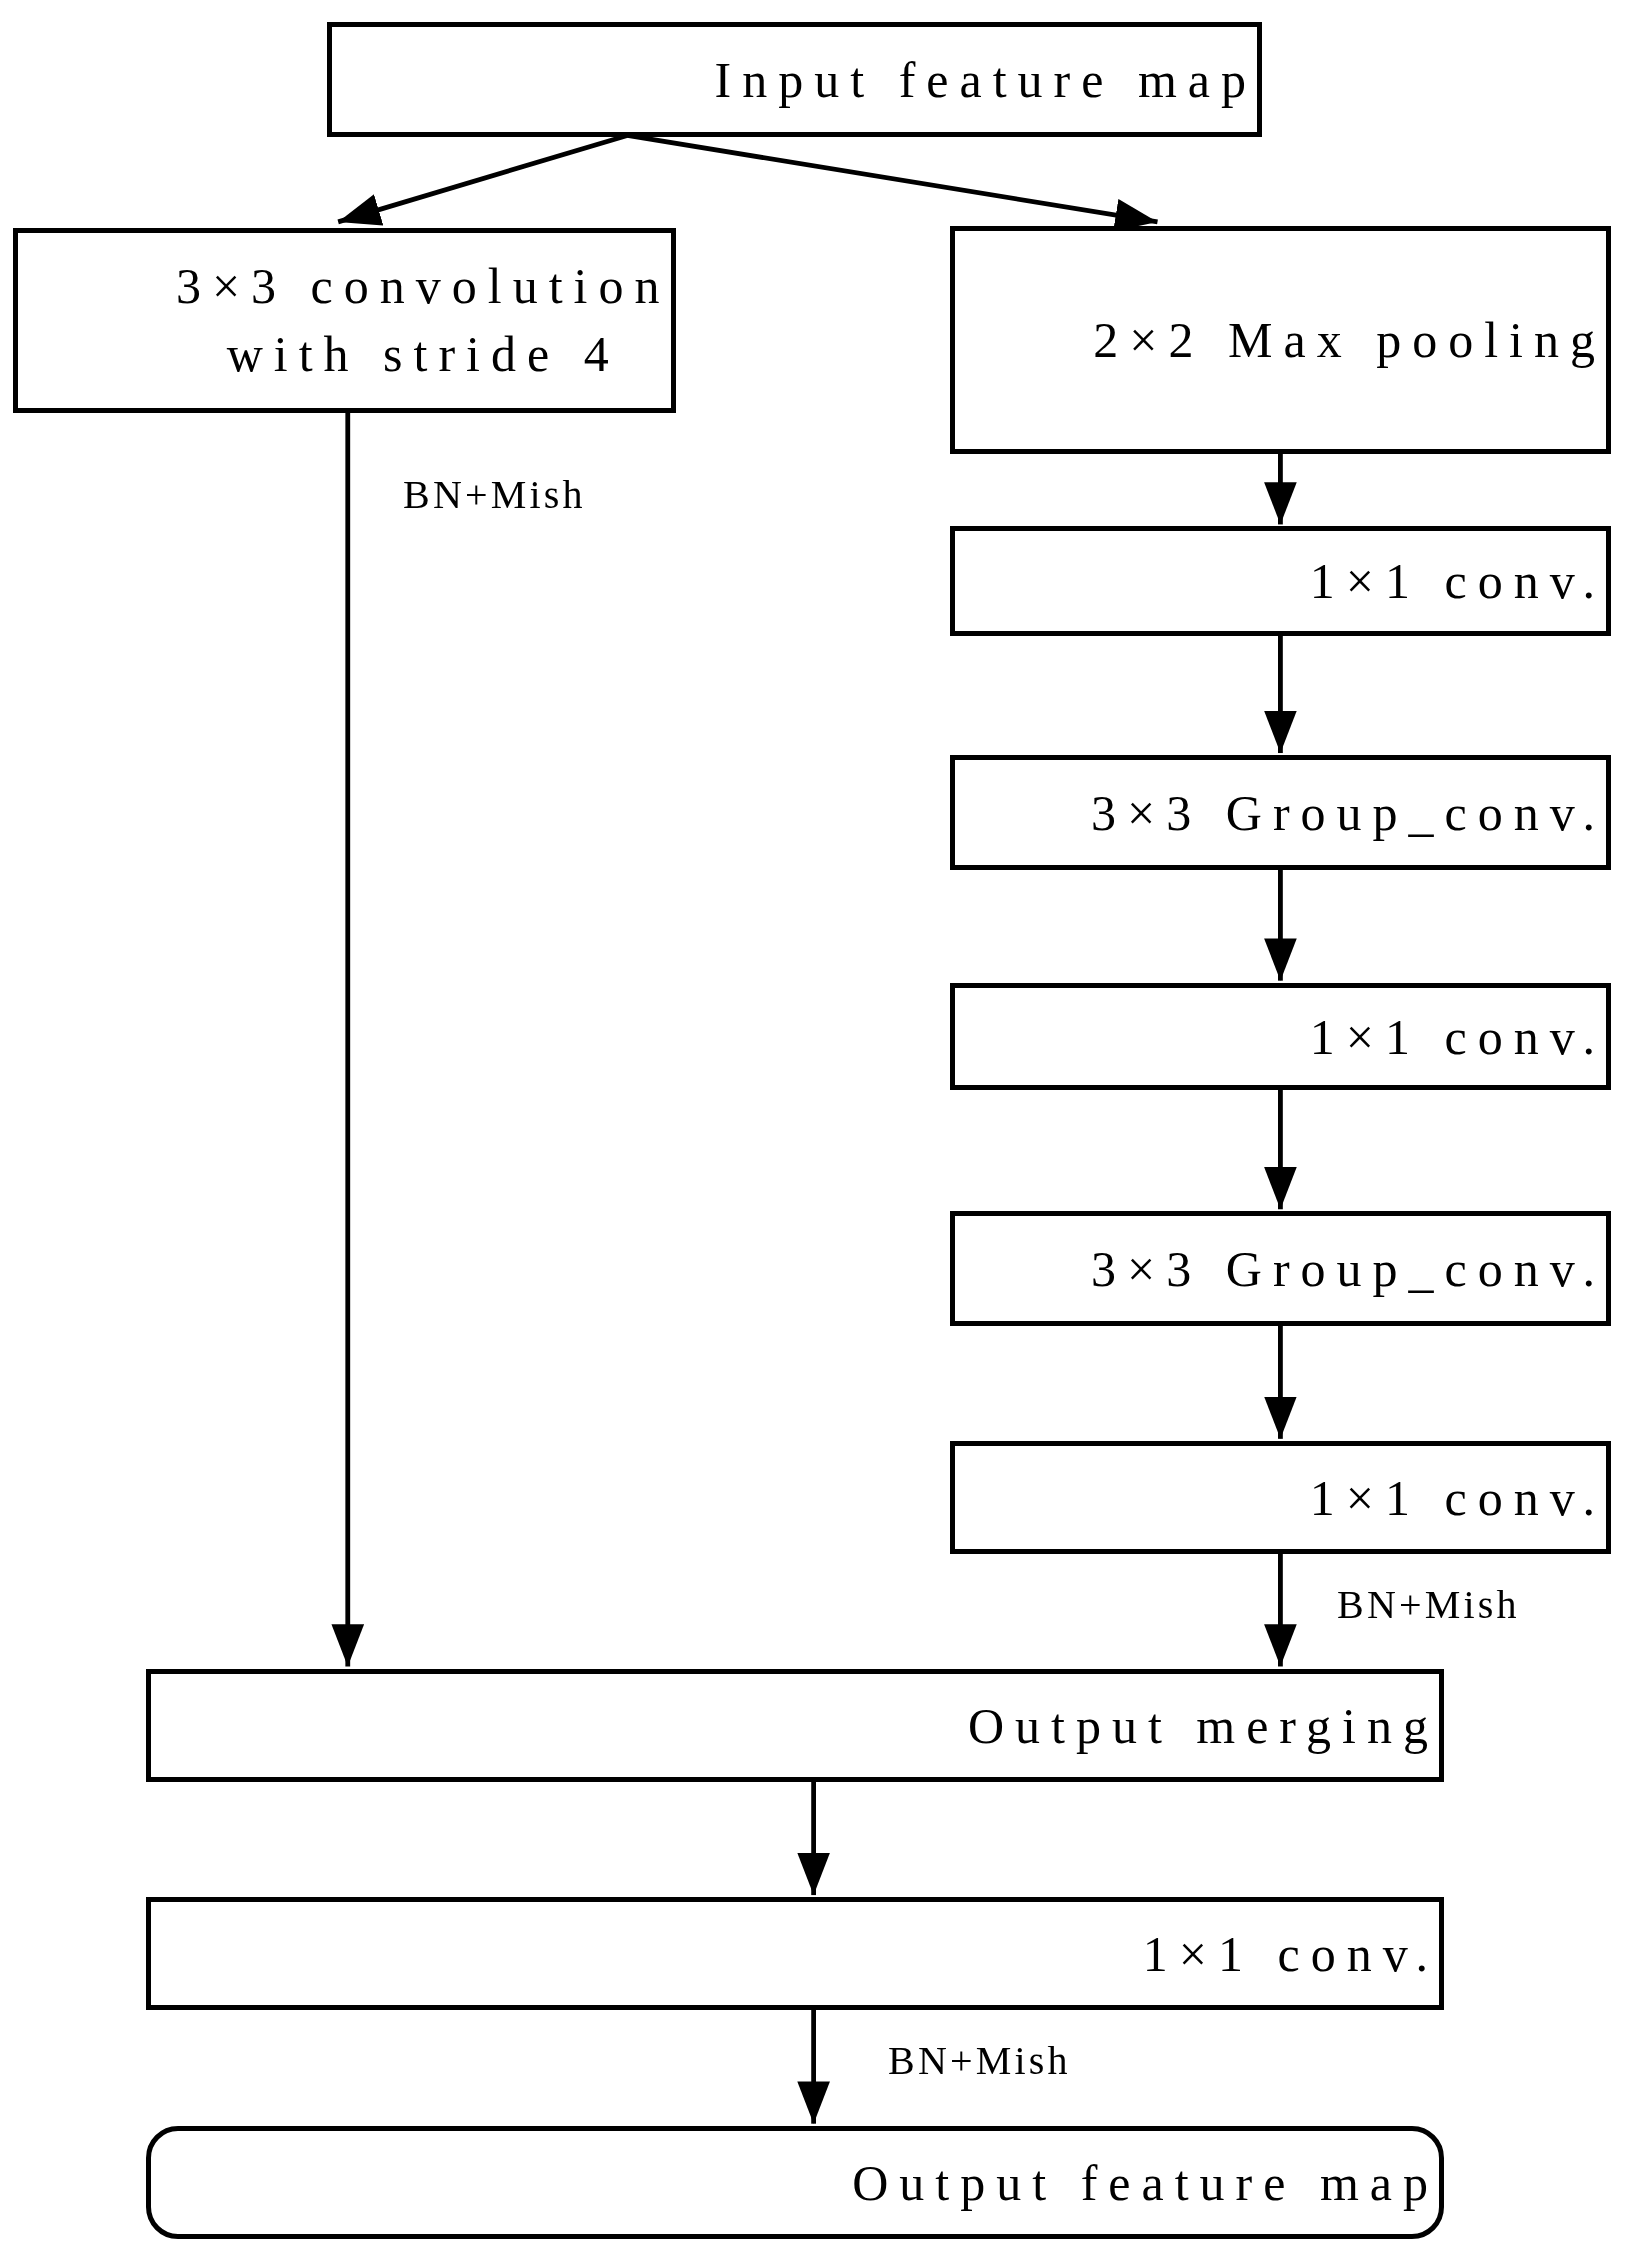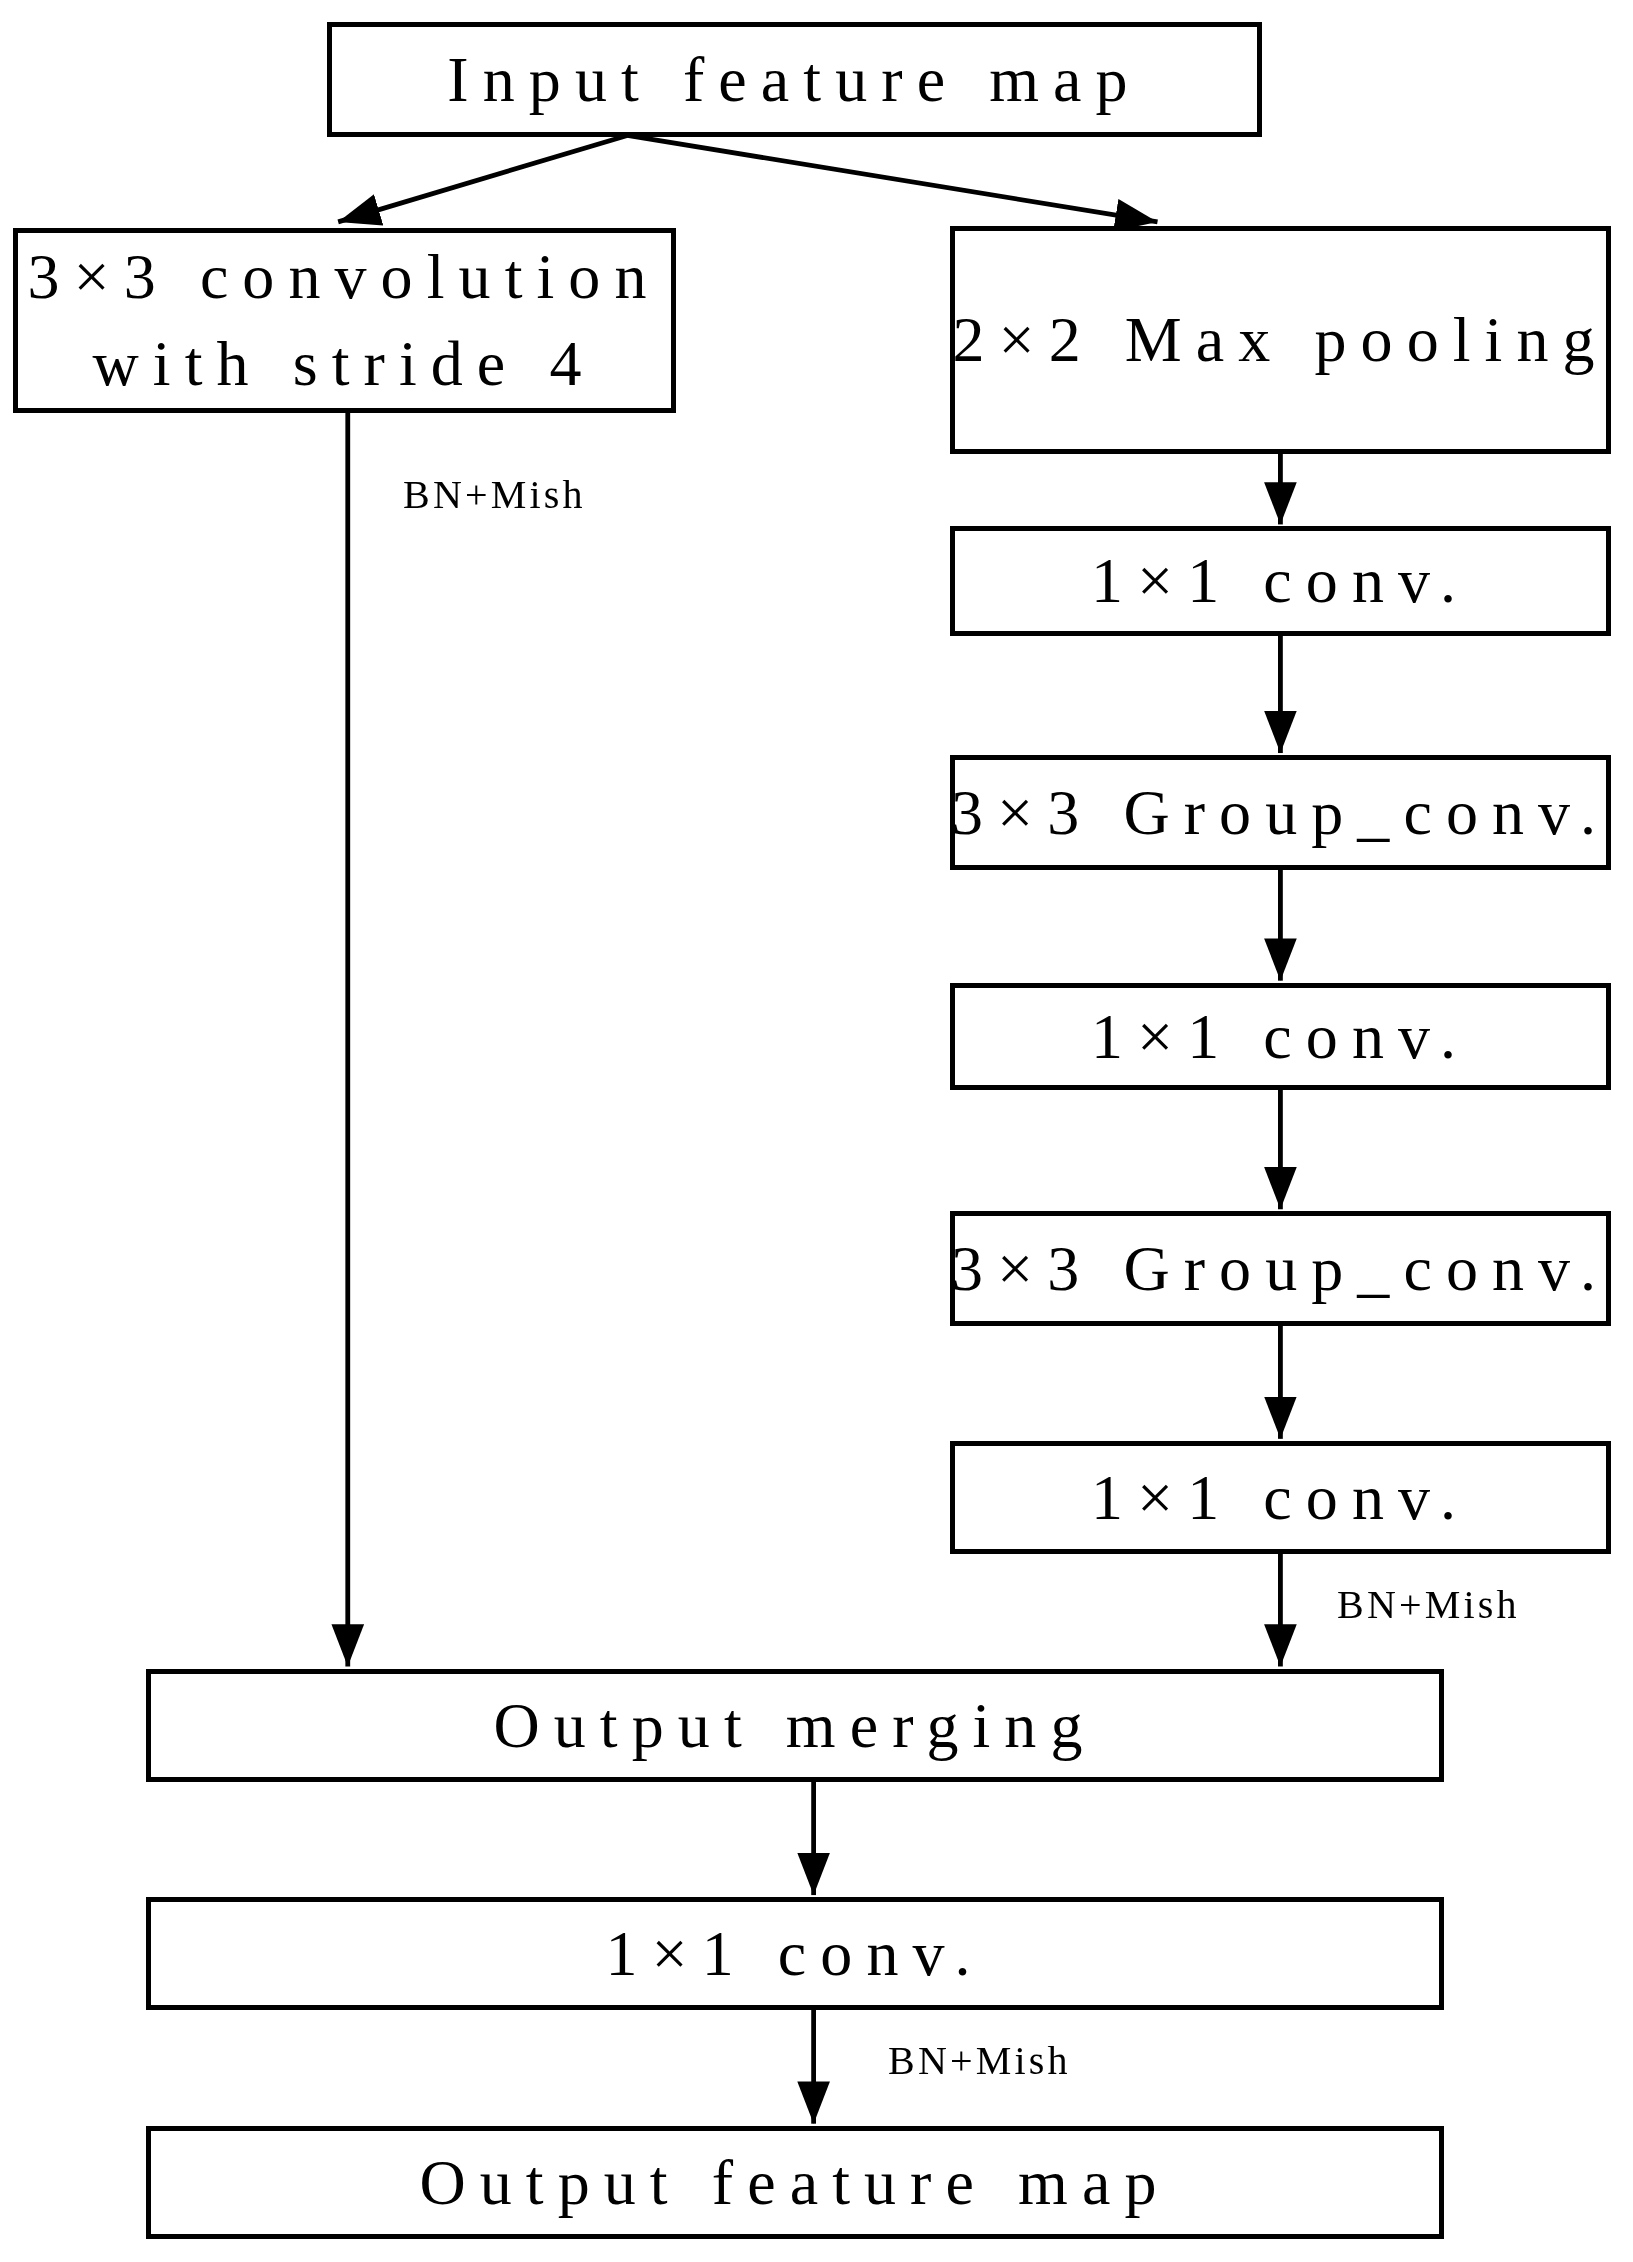--- a/index.html
+++ b/index.html
@@ -3,36 +3,36 @@
 <meta charset="utf-8">
 <style>
   html,body{margin:0;padding:0;background:#ffffff;}
   .canvas{
     position:relative;width:1633px;height:2262px;background:#ffffff;
     font-family:"Liberation Serif", serif;color:#000;overflow:hidden;
   }
   .edges{position:absolute;left:0;top:0;width:1633px;height:2262px;}
   .box{
     position:absolute;box-sizing:border-box;border:5.8px solid #000;background:#fff;
-    display:flex;align-items:center;justify-content:center;text-align:center;
-    font-size:64px;letter-spacing:0.22em;white-space:nowrap;
+    display:flex;align-items:center;justify-content:flex-end;text-align:center;
+    font-size:50px;letter-spacing:0.22em;white-space:nowrap;
   }
   .box .lines{display:flex;flex-direction:column;line-height:1.35;}
   
   .n-input   {left:327px; top:22px;   width:935px;  height:115px;}
   .n-stride  {left:12.5px;  top:228px;  width:663px;  height:185px;}
   .n-maxpool {left:950px; top:226px;  width:661px;  height:228px;}
   .n-conv1   {left:950px; top:526px;  width:661px;  height:110px;}
   .n-group1  {left:950px; top:755px;  width:661px;  height:115px;}
   .n-conv2   {left:950px; top:983px; width:661px;  height:107px;}
   .n-group2  {left:950px; top:1211px; width:661px;  height:115px;}
   .n-conv3   {left:950px; top:1441px; width:661px;  height:113px;}
   .n-merge   {left:146px; top:1669px; width:1298px; height:113px;}
   .n-conv4   {left:146px; top:1897px; width:1298px; height:113px;}
-  .n-output  {left:146px; top:2126px; width:1298px; height:113px;}
+  .n-output  {left:146px; top:2126px; width:1298px; height:113px;border-radius:32px;}
   .edge-label{
     position:absolute;font-size:40px;letter-spacing:0.08em;white-space:nowrap;line-height:1;
   }
   .l-bn-left  {left:403px;  top:475px;}
   .l-bn-right {left:1337px; top:1585px;}
   .l-bn-bottom{left:888px;  top:2041px;}
 </style>
 </head>
 <body>
 

